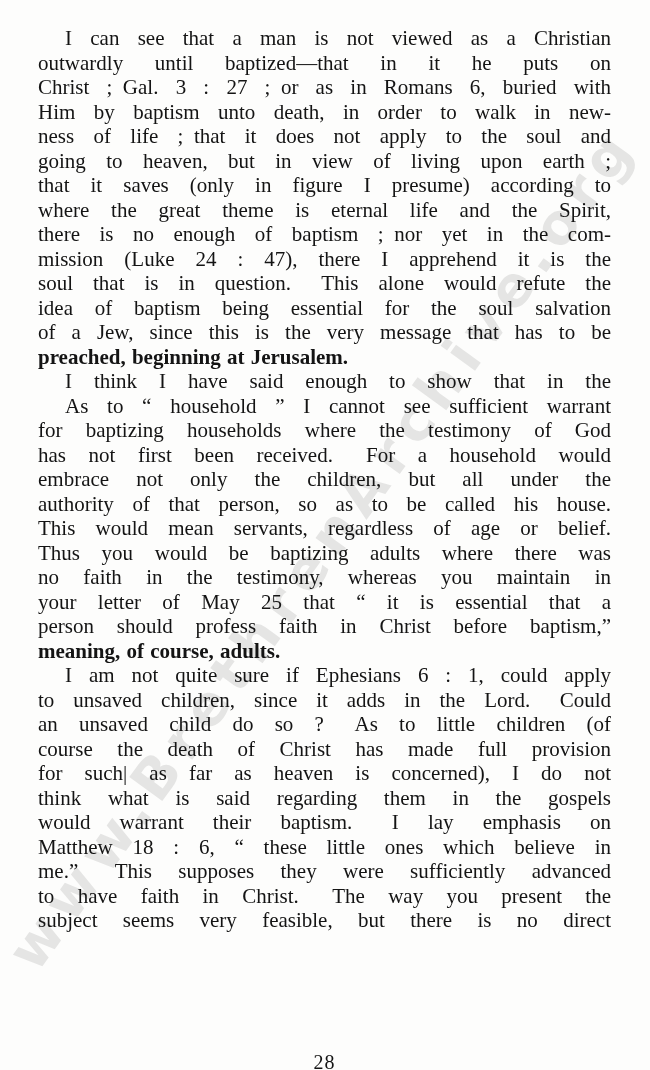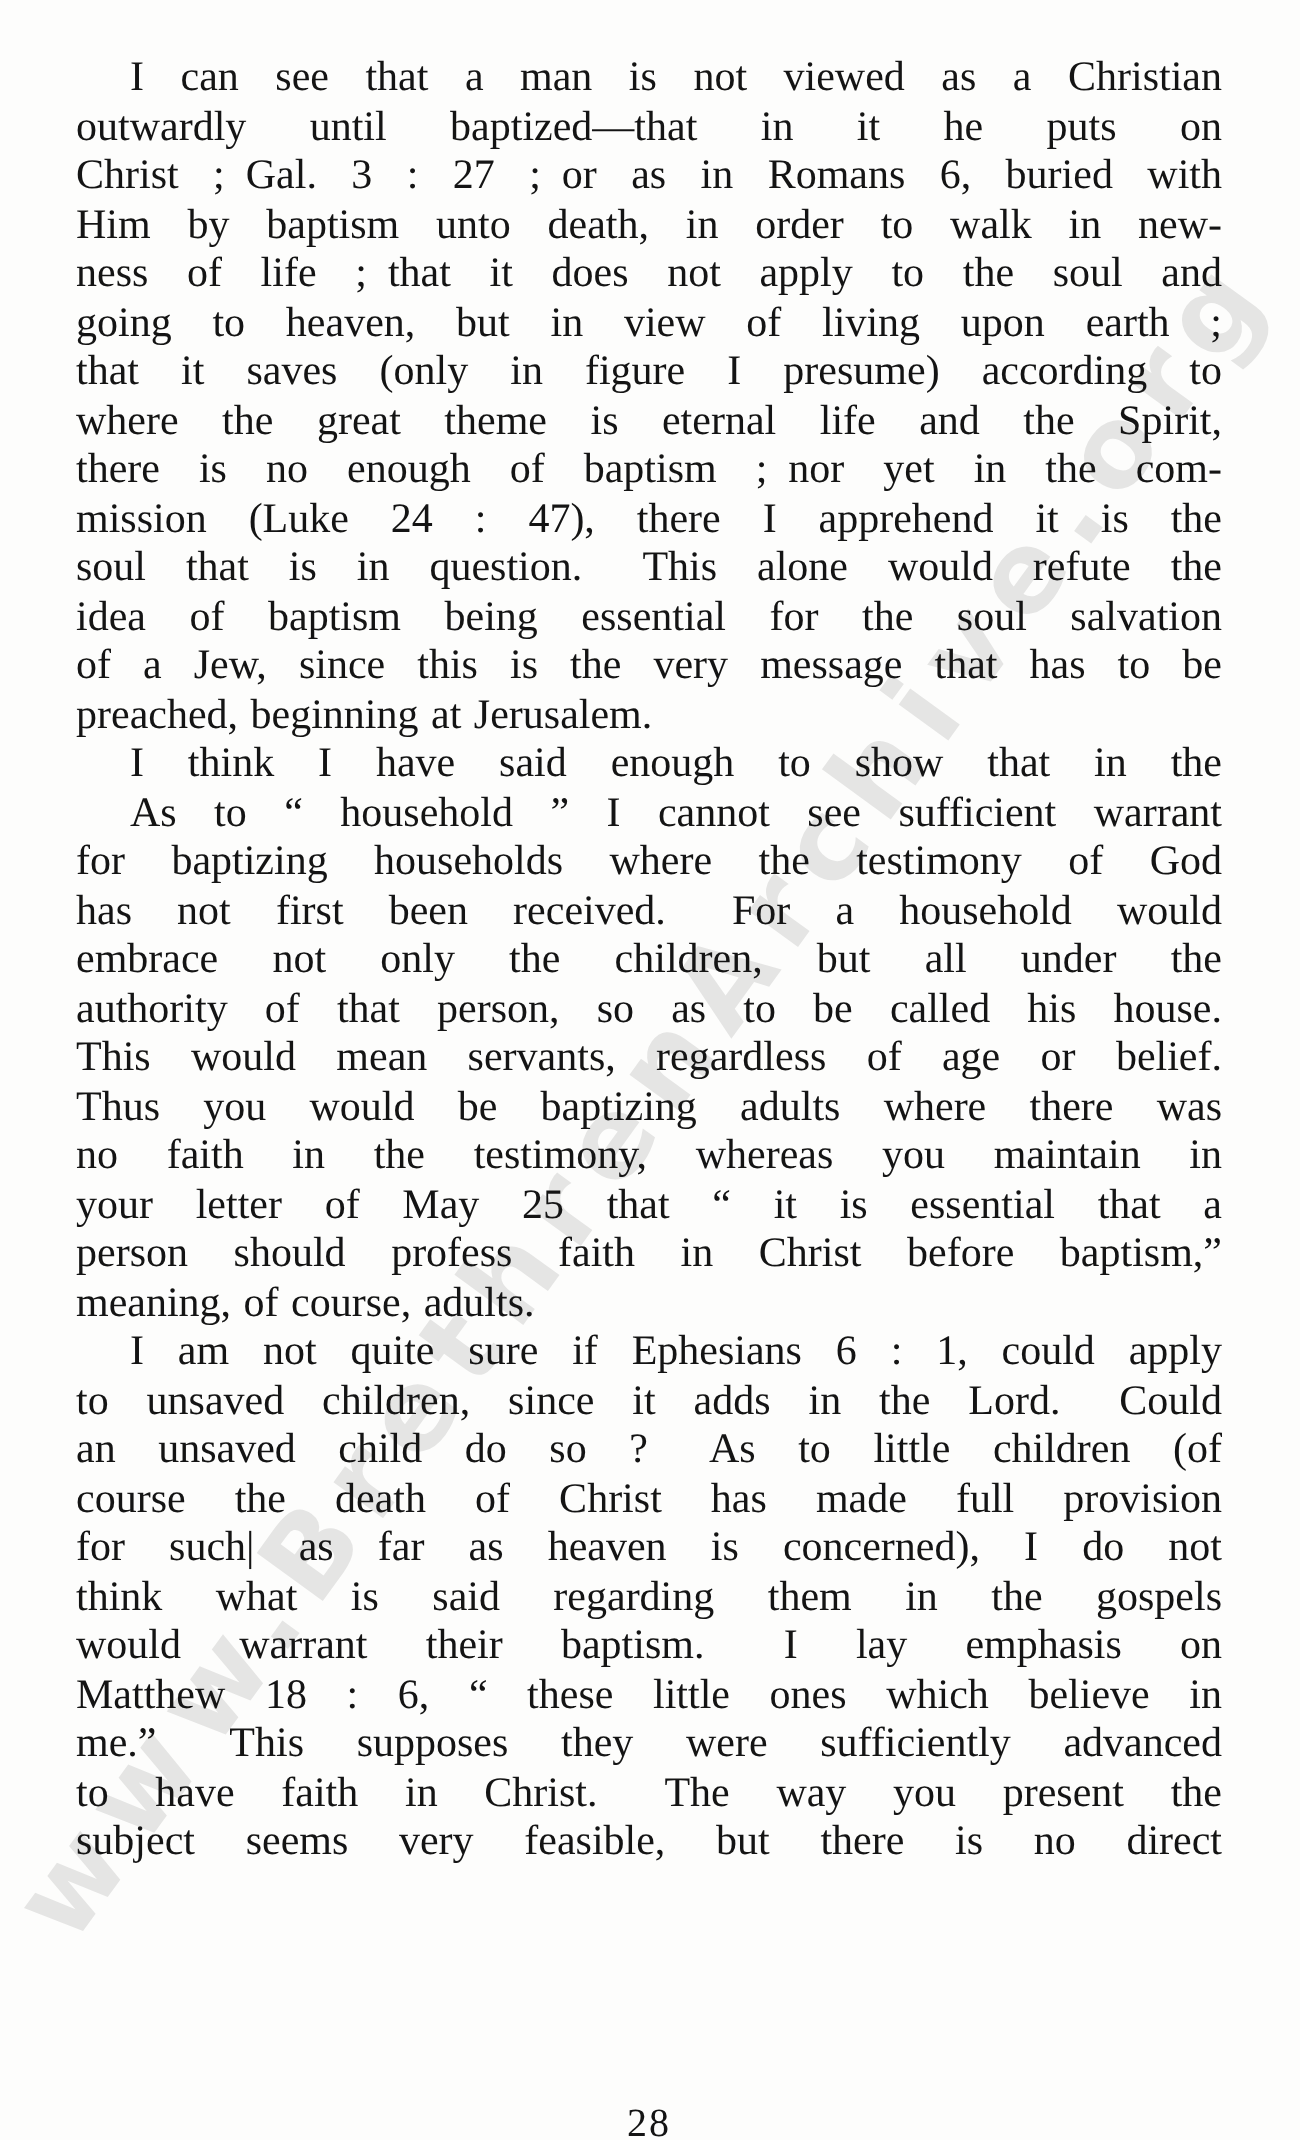--- a/index.html
+++ b/index.html
@@ -42,21 +42,21 @@
   .paragraph { margin: 0; }
   .line {
     font-size: 21px;
     line-height: 24.5px;
     text-align: justify;
     text-align-last: justify;
     word-spacing: 1px;
     white-space: normal;
   }
   .line.first { text-indent: 27px; }
-  .line.last { text-align-last: left; }
+  .line.last { text-align-last: left; font-weight: bold; }
   .page-number {
     position: absolute;
     top: 1051px;
     left: 38px;
     width: 573px;
     text-align: center;
     font-size: 20px;
     letter-spacing: 1px;
     color: #141414;
   }

